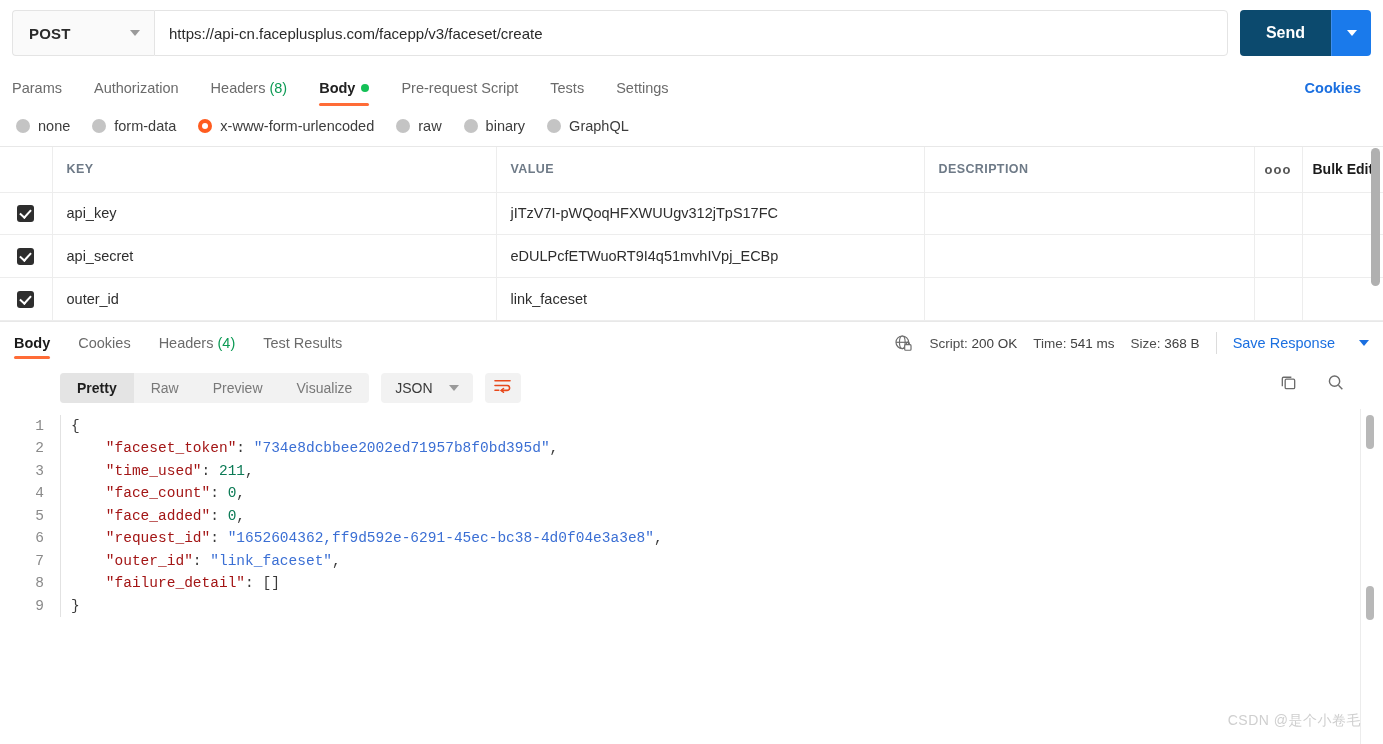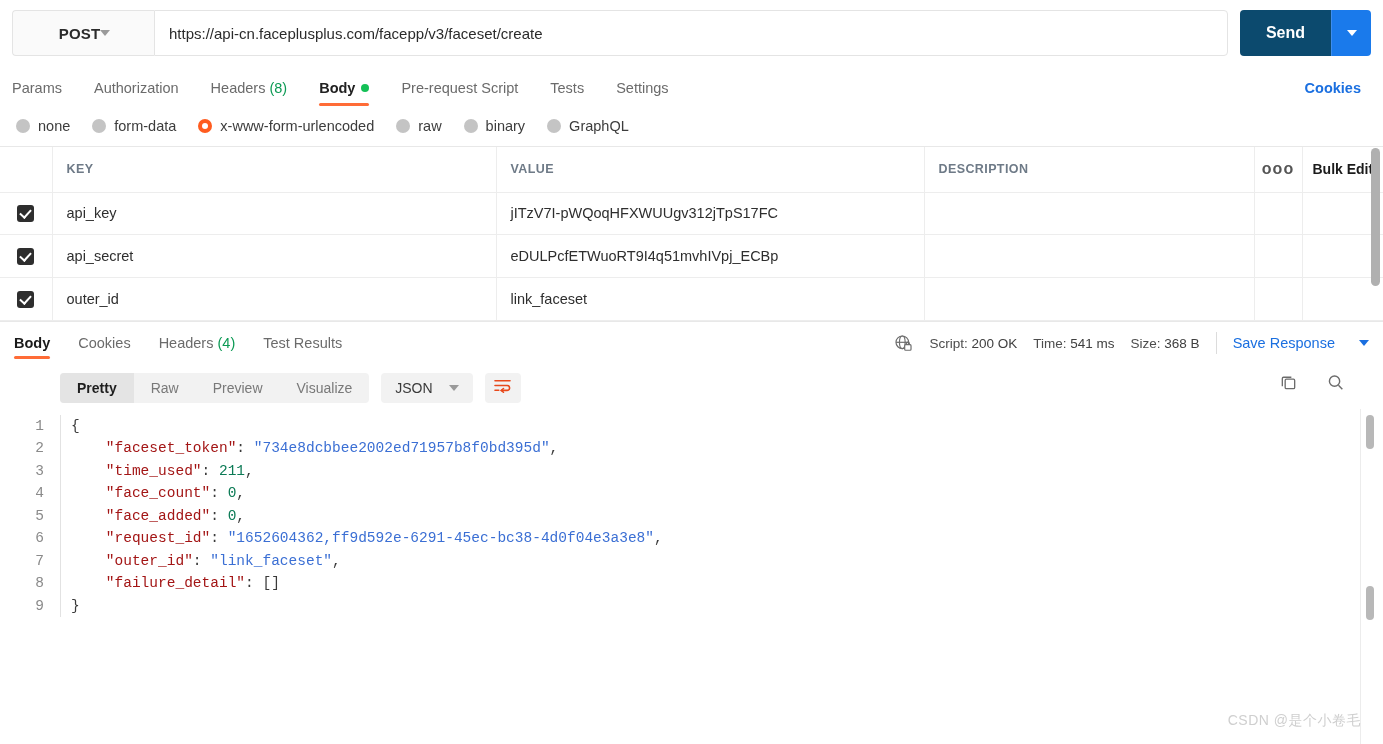--- a/index.html
+++ b/index.html
@@ -19,21 +19,21 @@
     padding: 10px 12px 10px 12px;
     height: 66px;
   }
   .method-box {
     width: 142px; height: 46px;
     border: 1px solid #e4e4e4;
     border-right: none;
     border-radius: 4px 0 0 4px;
     background: #fafafa;
     display: flex; align-items: center;
-    justify-content: center;
+    justify-content: space-between;
     padding: 0 14px 0 16px;
   }
   .method-label { font-size: 15px; font-weight: 700; color: #2b2b2b; letter-spacing: .2px; }
   .chev {
     width: 0; height: 0;
     border-left: 5px solid transparent;
     border-right: 5px solid transparent;
     border-top: 6px solid #9a9a9a;
   }
   .url-box {
@@ -143,21 +143,21 @@
     display: inline-block; width: 17px; height: 17px;
     background: #2e2e2e; border-radius: 3px; position: relative;
     vertical-align: middle; cursor: pointer;
   }
   .chkbox::after {
     content: ""; position: absolute; left: 5px; top: 2px;
     width: 5px; height: 9px;
     border: solid #ffffff; border-width: 0 2px 2px 0;
     transform: rotate(42deg);
   }
-  .dots-glyph { letter-spacing: 1px; font-size: 16px; color: #555; }
+  .dots-glyph { letter-spacing: 1px; font-size: 13px; color: #555; }
   .tbl-scroll {
     position: absolute; top: 1px; right: 3px;
     width: 9px; height: 138px;
     background: #b0b0b0; border-radius: 5px; cursor: pointer;
   }
 
   
   .resp-head {
     display: flex; align-items: center;
     padding: 0 14px 0 14px; height: 44px;

